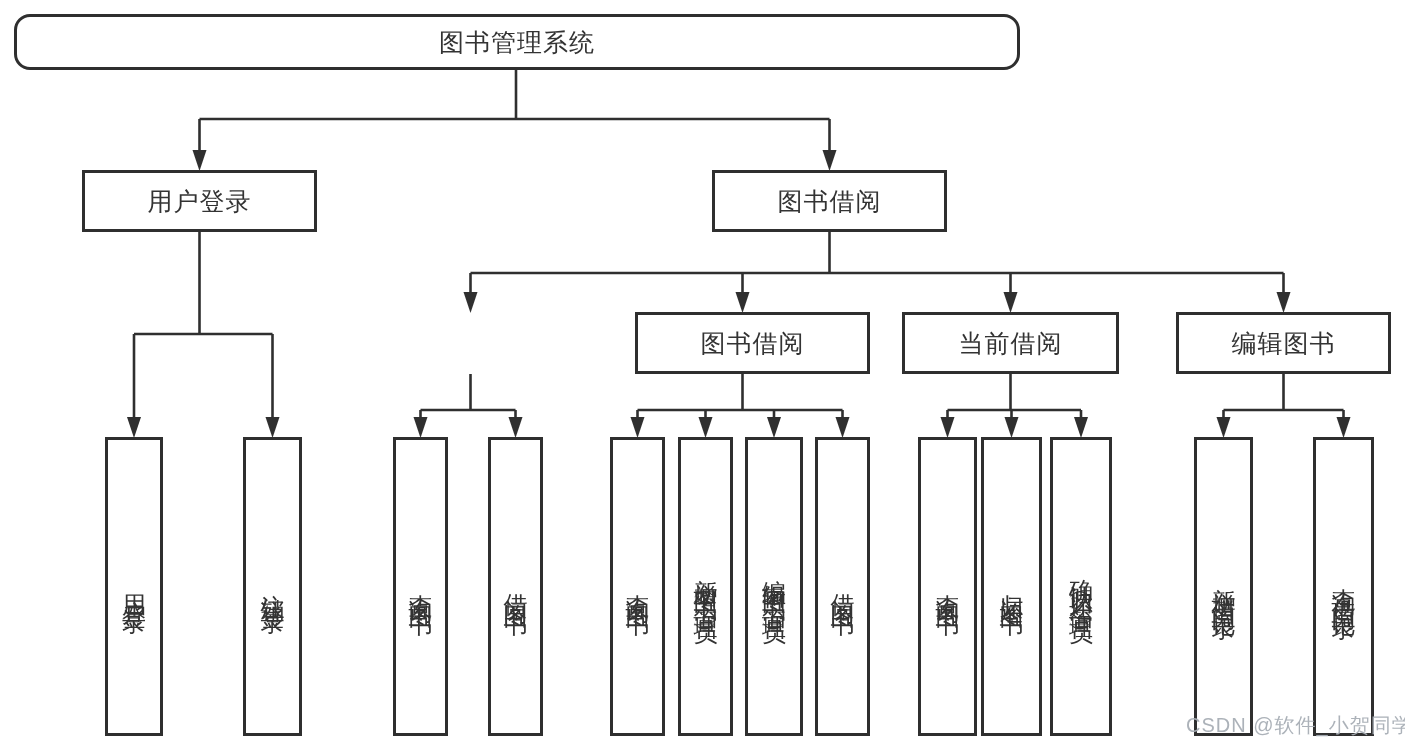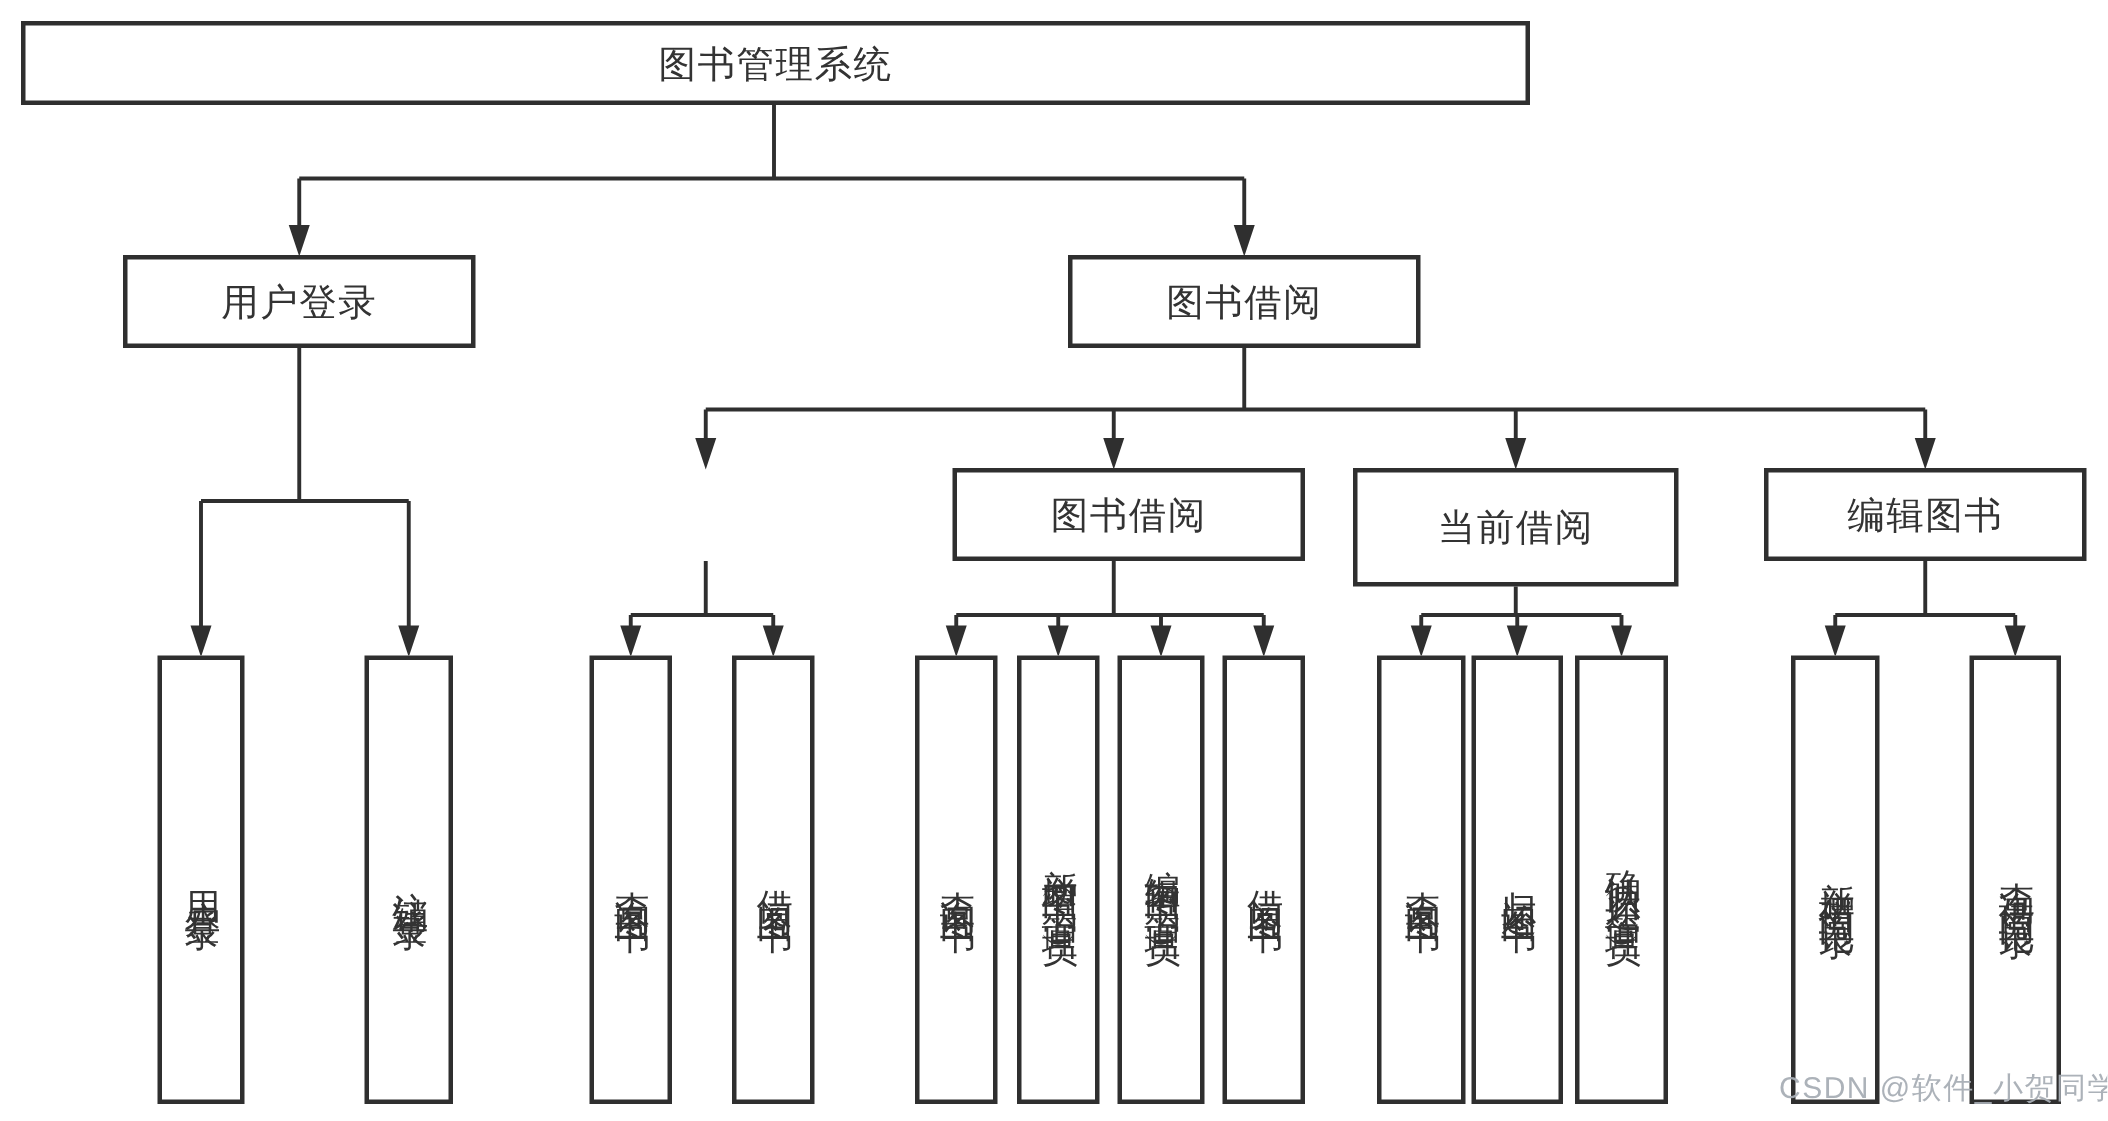--- a/index.html
+++ b/index.html
@@ -35,26 +35,26 @@
   }
   .leaf .vlabel {
     writing-mode: vertical-rl;
     text-orientation: mixed;
     font-size: 24px;
     letter-spacing: 6px;
     line-height: 1;
     color: #333333;
   }
   
-  .n-root { left: 14px;  top: 14px;  width: 1006px; height: 56px; }
+  .n-root { left: 14px;  top: 14px;  width: 1006px; height: 56px; border-radius: 16px; }
   .n-l2a  { left: 82px;  top: 170px; width: 235px; height: 62px; }
   .n-l2b  { left: 712px; top: 170px; width: 235px; height: 62px; }
   .n-l3a  { left: 363px; top: 312px; width: 215px; height: 62px; }
   .n-l3b  { left: 635px; top: 312px; width: 235px; height: 62px; }
-  .n-l3c  { left: 902px; top: 312px; width: 217px; height: 79px; }
+  .n-l3c  { left: 902px; top: 312px; width: 217px; height: 62px; }
   .n-l3d  { left: 1176px;top: 312px; width: 215px; height: 62px; }
   .leaf   { top: 437px; height: 299px; }
   .n-a1 { left: 105px;  width: 58px; }
   .n-a2 { left: 243px;  width: 59px; }
   .n-b1 { left: 393px;  width: 55px; }
   .n-b2 { left: 488px;  width: 55px; }
   .n-c1 { left: 610px;  width: 55px; }
   .n-c2 { left: 678px;  width: 55px; }
   .n-c3 { left: 745px;  width: 58px; }
   .n-c4 { left: 815px;  width: 55px; }

